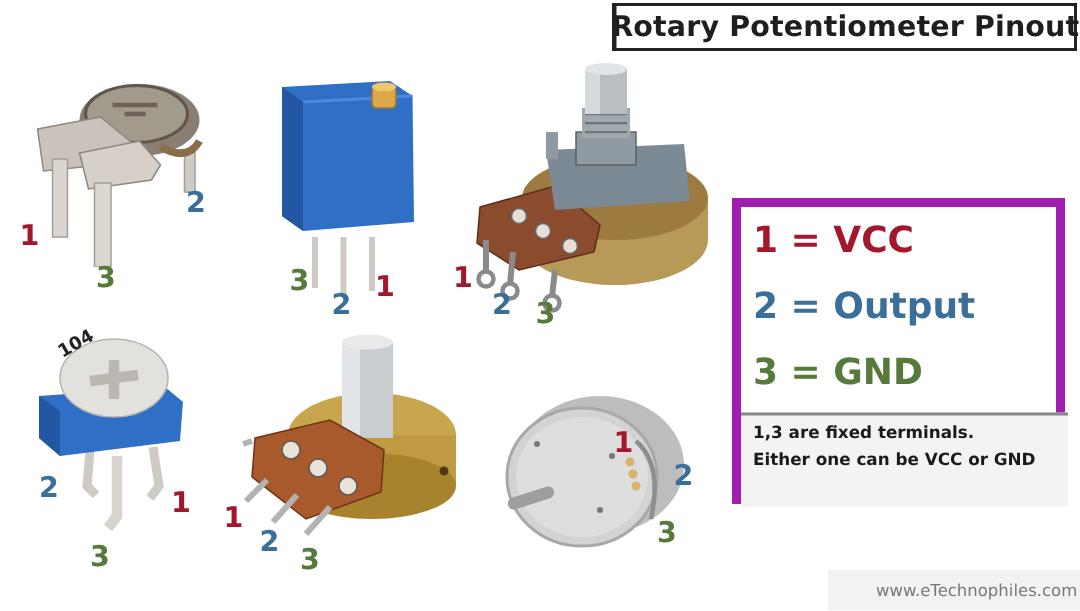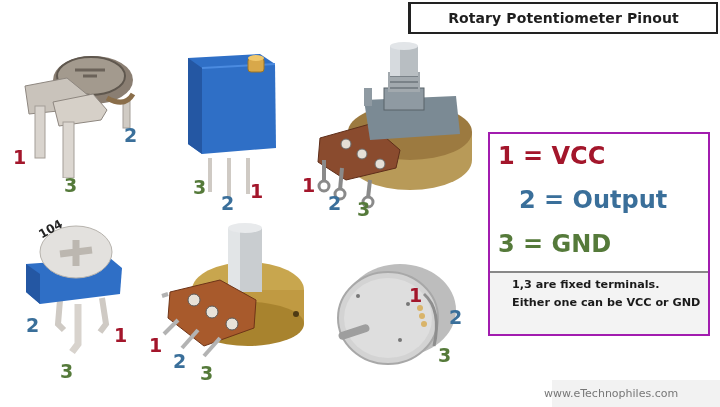--- a/index.html
+++ b/index.html
@@ -7,37 +7,37 @@
     body { position: relative; font-family: "DejaVu Sans", sans-serif; }
 
     .canvas { position: absolute; left: 0; top: 0; width: 720px; height: 407px; background: #ffffff; }
 
     
     .title-box {
       position: absolute; left: 408px; top: 2px; width: 310px; height: 32px;
       border: 2px solid #222; border-left-width: 3px; background: #fff;
       display: flex; align-items: center; justify-content: center;
     }
-    .title-box span { font-size: 14px; font-weight: bold; color: #1e1e1e; letter-spacing: 0.1px; white-space: nowrap; }
+    .title-box span { font-size: 19px; font-weight: bold; color: #1e1e1e; letter-spacing: 0.1px; white-space: nowrap; }
 
     
     .legend-box {
       position: absolute; left: 488px; top: 132px; width: 222px; height: 204px;
-      border: 2px solid #a21caf; background: #fff;
+      border: 6px solid #a21caf; background: #fff;
     }
     .legend-main { position: absolute; left: 0; top: 0; width: 218px; height: 137px; padding-left: 8px; }
     .legend-row { position: absolute; left: 8px; font-size: 24px; font-weight: bold; white-space: nowrap; }
     .legend-note {
       position: absolute; left: 0; top: 137px; width: 218px; height: 63px;
-      border-top: 2px solid #888; background: #f3f3f3; padding: 3px 22px;
+      border-top: 2px solid #888; background: #f3f3f3; padding: 3px 8px;
     }
     .legend-note div { font-size: 11.2px; font-weight: bold; color: #1a1a1a; line-height: 18px; white-space: nowrap; }
 
     .watermark {
-      position: absolute; left: 544px; top: 387px; font-size: 11px; color: #777;
+      position: absolute; left: 584px; top: 387px; font-size: 11px; color: #777;
       font-family: "DejaVu Sans", sans-serif; white-space: nowrap;
     }
     .wm-strip { position: absolute; left: 552px; top: 380px; width: 168px; height: 27px; background: #f2f2f2; }
 
     .pin-label { position: absolute; font-size: 19px; font-weight: bold; line-height: 1; }
     .part { position: absolute; }
     svg { display: block; }
   </style>
 </head>
 <body>
@@ -166,21 +166,21 @@
       <circle cx="78" cy="46" r="2" fill="#777"></circle>
     </svg>
   </div>
   <div class="pin-label" style="left:409px;top:286px;color:#a3162b;">1</div>
   <div class="pin-label" style="left:449px;top:308px;color:#3a6f9a;">2</div>
   <div class="pin-label" style="left:438px;top:346px;color:#557a3a;">3</div>
 
   <div class="legend-box">
     <div class="legend-main">
       <div class="legend-row" style="top:8px;color:#a3162b;">1 = VCC</div>
-      <div class="legend-row" style="top:52px;color:#3a6f9a;margin-left:21px;">2 = Output</div>
+      <div class="legend-row" style="top:52px;color:#3a6f9a;">2 = Output</div>
       <div class="legend-row" style="top:96px;color:#557a3a;text-align:center;">3 = GND</div>
     </div>
     <div class="legend-note">
       <div>1,3 are fixed terminals.</div>
       <div>Either one can be VCC or GND</div>
     </div>
   </div>
 
   <div class="wm-strip"></div>
   <div class="watermark">www.eTechnophiles.com</div>

